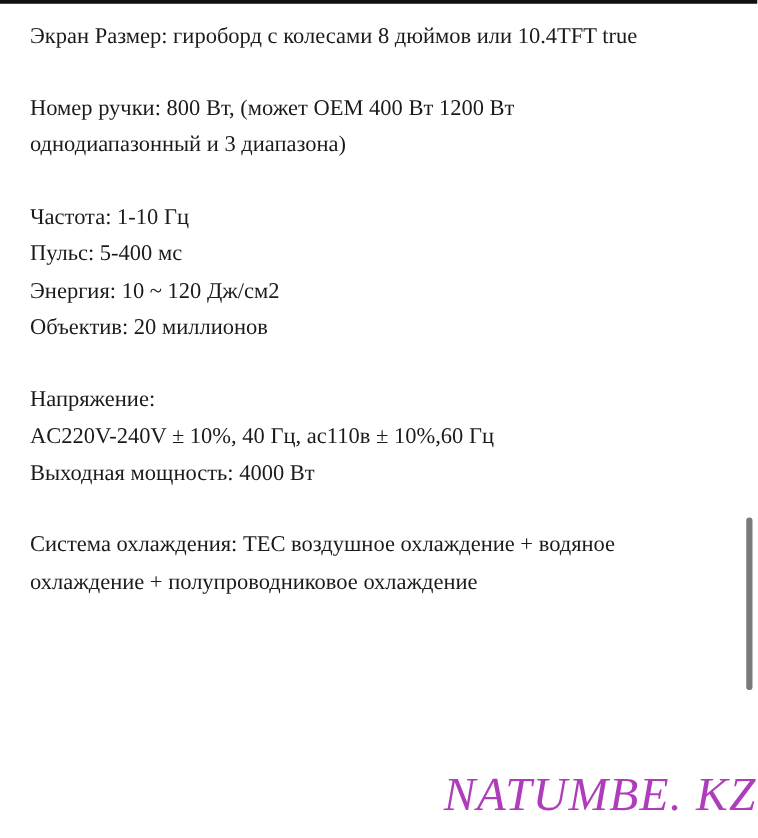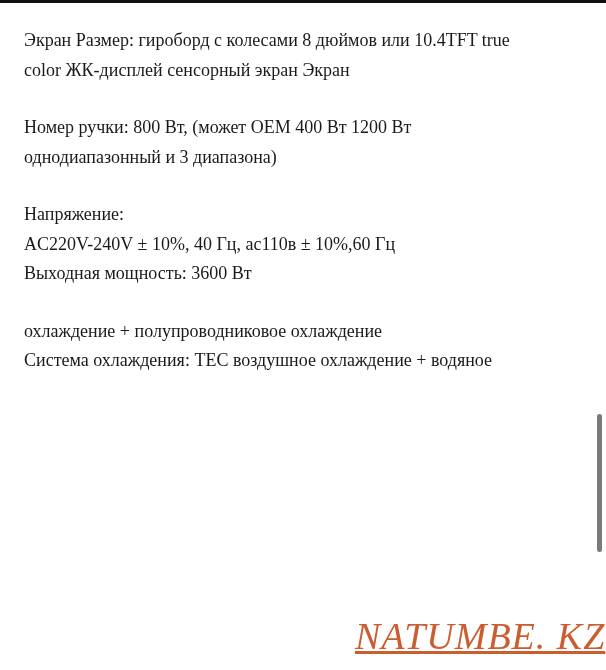--- a/index.html
+++ b/index.html
@@ -24,21 +24,21 @@
     }
     .content {
       position: absolute;
       left: 24px;
       top: 14px;
       width: 560px;
       font-size: 18px;
       line-height: 29.5px;
     }
     .block {
-      margin: 12px 0 28px 0;
+      margin: 0 0 28px 0;
     }
     .line {
       display: block;
       white-space: nowrap;
     }
     .scrollbar {
       position: absolute;
       left: 597px;
       top: 414px;
       width: 5px;
@@ -47,47 +47,51 @@
       border-radius: 3px;
     }
     .watermark {
       position: absolute;
       left: 355px;
       top: 617px;
       font-family: "Liberation Serif", "DejaVu Serif", serif;
       font-style: italic;
       font-size: 38px;
       letter-spacing: 1px;
-      color: #c2410c;
+      color: #a21caf;
       opacity: 0.85;
       white-space: nowrap;
       line-height: 1;
-      text-decoration: underline;
     }
   </style>
 </head>
 <body>
 
 <div class="top-bar"></div>
 
 <div class="content">
   <div class="block">
     <span class="line">Экран Размер: гироборд с колесами 8 дюймов или 10.4TFT true</span>
-    <span class="line">color ЖК-дисплей сенсорный экран Экран</span>
   </div>
   <div class="block">
     <span class="line">Номер ручки: 800 Вт, (может OEM 400 Вт 1200 Вт</span>
     <span class="line">однодиапазонный и 3 диапазона)</span>
   </div>
   <div class="block">
+    <span class="line">Частота: 1-10 Гц</span>
+    <span class="line">Пульс: 5-400 мс</span>
+    <span class="line">Энергия: 10 ~ 120 Дж/см2</span>
+    <span class="line">Объектив: 20 миллионов</span>
+  </div>
+  <div class="block">
     <span class="line">Напряжение:</span>
     <span class="line">AC220V-240V ± 10%, 40 Гц, ac110в ± 10%,60 Гц</span>
-    <span class="line">Выходная мощность: 3600 Вт</span>
+    <span class="line">Выходная мощность: 4000 Вт</span>
   </div>
   <div class="block">
+    <span class="line">Система охлаждения: TEC воздушное охлаждение + водяное</span>
     <span class="line">охлаждение + полупроводниковое охлаждение</span>
-    <span class="line">Система охлаждения: TEC воздушное охлаждение + водяное</span>
   </div>
 </div>
 
 <div class="scrollbar"></div>
 
 <div class="watermark">NATUMBE. KZ</div>
 
 </body></html>

